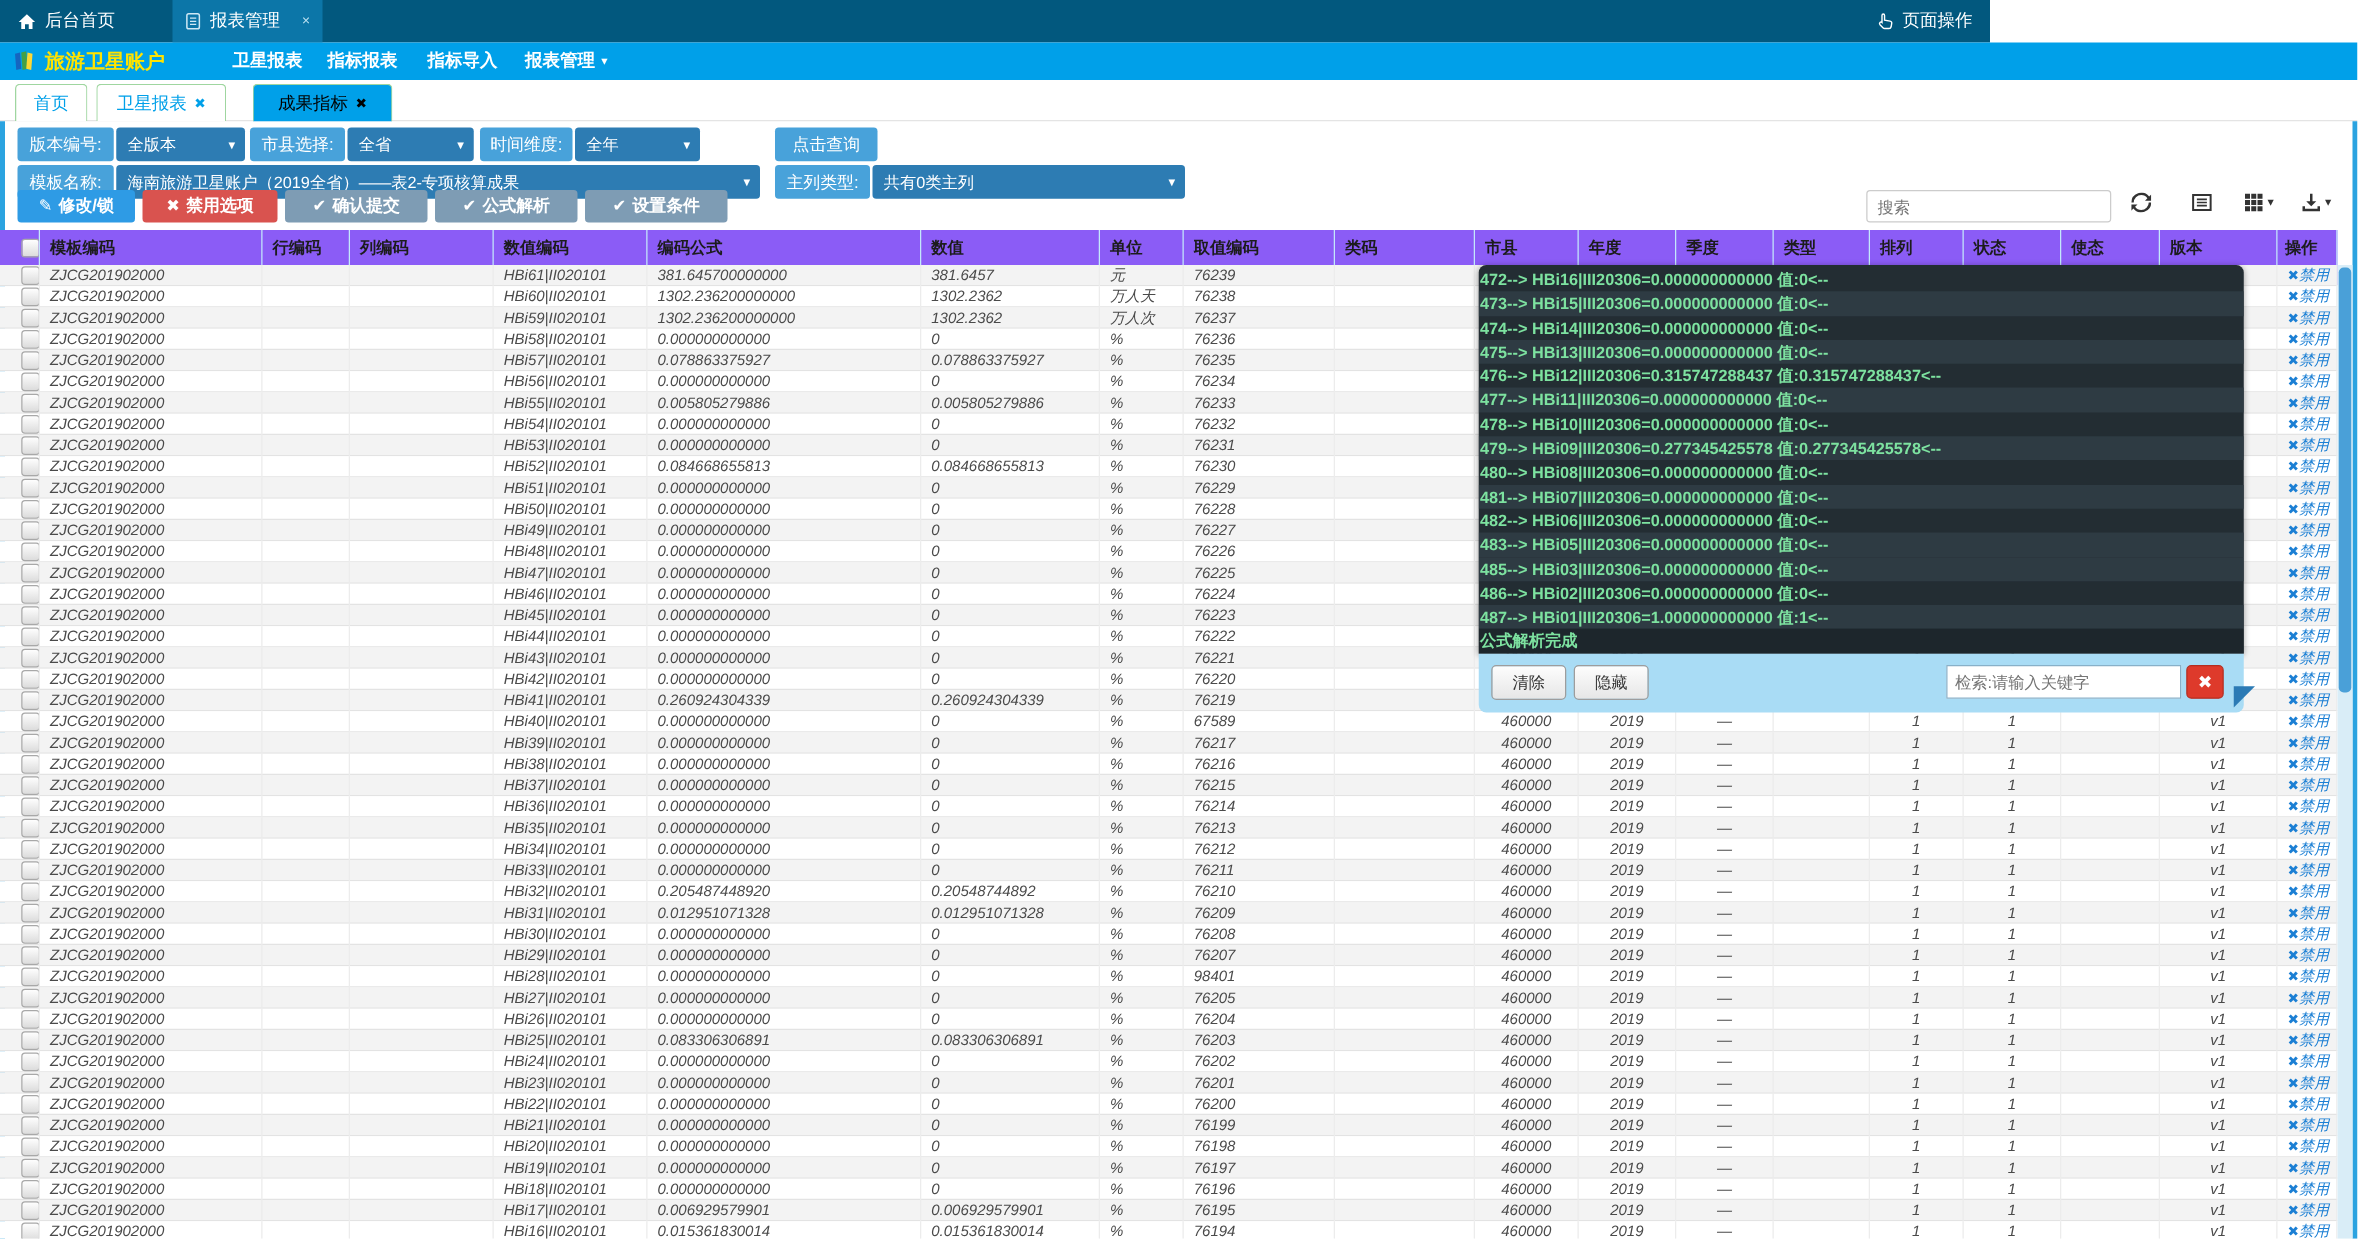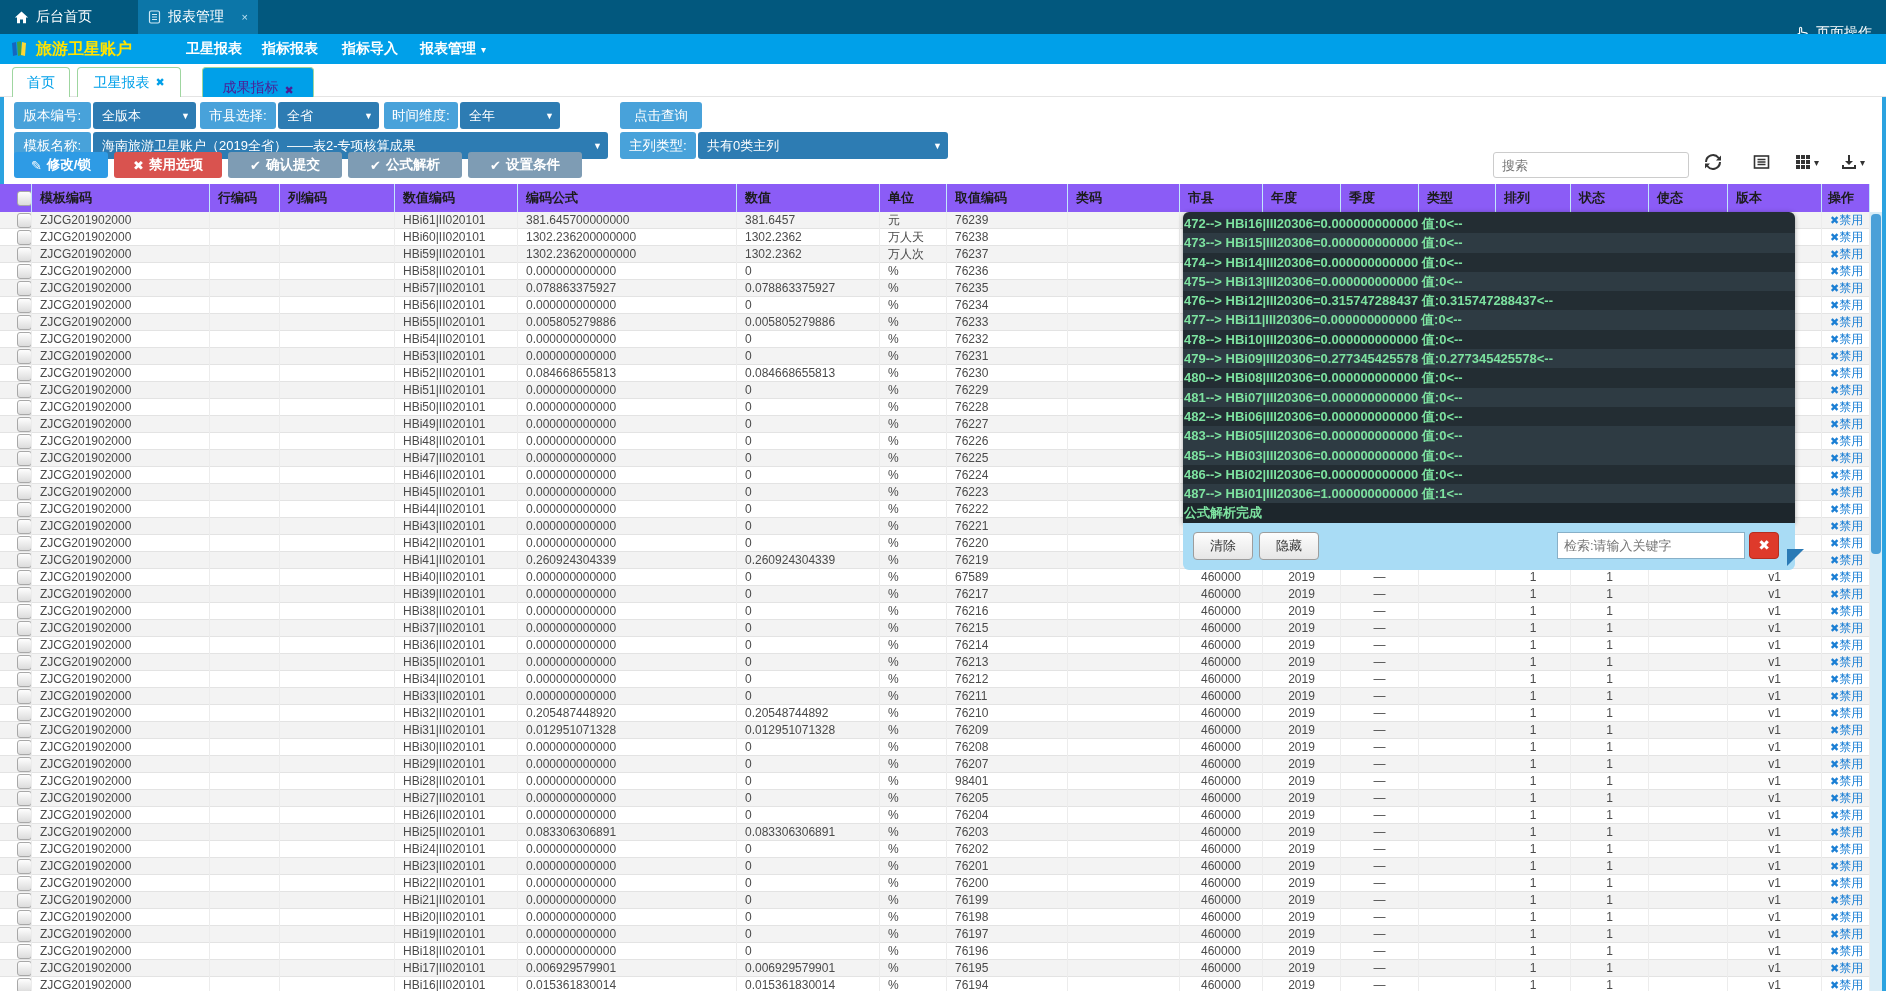--- a/index.html
+++ b/index.html
@@ -1,41 +1,41 @@
 <!DOCTYPE html>
 <html><head>
 <meta charset="utf-8">
 <style>
   html,body{margin:0;padding:0;}
   body{width:1886px;height:991px;position:relative;overflow:hidden;background:#fff;
        font-family:"Liberation Sans","DejaVu Sans",sans-serif;}
   #app{position:absolute;inset:0;}
 
   
-  .topbar{position:absolute;left:0;top:0;width:1886px;height:34px;background:#02587e;color:#fff;}
+  .topbar{position:absolute;left:0;top:0;width:1592px;height:34px;background:#02587e;color:#fff;}
   .home{position:absolute;left:14px;top:0;height:34px;display:flex;align-items:center;gap:7px;font-size:14px;}
   .wintab{position:absolute;left:138px;top:0;height:34px;width:120px;background:#0c76a8;display:flex;align-items:center;gap:7px;padding:0 10px;box-sizing:border-box;font-size:14px;}
   .wintab .x{margin-left:auto;font-size:11px;color:#bfe2f2;}
-  .pageops{position:absolute;right:14px;top:16px;height:34px;display:flex;align-items:center;gap:6px;font-size:14px;}
+  .pageops{position:absolute;right:14px;top:0;height:34px;display:flex;align-items:center;gap:6px;font-size:14px;}
 
   
   .menubar{position:absolute;left:0;top:34px;width:1886px;height:30px;background:#00a0e9;color:#fff;}
   .brand{position:absolute;left:10px;top:0;height:30px;display:flex;align-items:center;gap:6px;}
   .brand span{color:#ffe300;font-weight:bold;font-size:16px;}
   .mitem{position:absolute;top:0;height:30px;display:flex;align-items:center;font-size:14px;font-weight:bold;gap:5px;}
   .mi0{left:186px}.mi1{left:262px}.mi2{left:342px}.mi3{left:420px}
   .mcaret{font-size:10px;}
 
   
   .tabbar{position:absolute;left:0;top:64px;width:1886px;height:33px;background:#fff;border-bottom:1px solid #e4e4e4;box-sizing:border-box;}
   .ptab{position:absolute;top:3px;height:30px;box-sizing:border-box;border:1px solid #9fd6a0;border-bottom:none;border-radius:4px 4px 0 0;
         display:flex;align-items:center;justify-content:center;gap:6px;font-size:14px;color:#00a0e9;background:#fff;}
   .ptab .x{font-size:11px;font-weight:bold;}
   .pt0{left:12px;width:58px}.pt1{left:77px;width:104px}.pt2{left:202px;width:112px}
-  .ptab.active{background:#00a0e9;color:#4c1d95;border-color:#9fd6a0;align-items:flex-end;}
+  .ptab.active{background:#00a0e9;color:#000000;border-color:#9fd6a0;}
 
   
   .stripL{position:absolute;left:0;top:97px;width:4px;height:894px;background:#2ba3e0;}
   .stripR{position:absolute;left:1882px;top:97px;width:4px;height:894px;background:#2ba3e0;}
 
   
   .lblbtn{position:absolute;height:27px;background:#48a2da;color:#fff;border-radius:3px;display:flex;align-items:center;justify-content:center;font-size:13.5px;}
   .selbtn{position:absolute;height:27px;background:#2d7cb3;color:#fff;border-radius:3px;display:flex;align-items:center;padding:0 20px 0 9px;box-sizing:border-box;font-size:13px;white-space:nowrap;overflow:hidden;}
   .selbtn .caret{position:absolute;right:6px;font-size:9px;}
   .qbtn{position:absolute;height:27px;background:#48a2da;color:#fff;border-radius:3px;display:flex;align-items:center;justify-content:center;font-size:13.5px;}
@@ -46,21 +46,21 @@
   .abtn .ic{font-size:13px;font-weight:normal;}
   .ab-blue{background:#2e9be5}.ab-red{background:#d9534f}.ab-gray{background:#7e9cb4}
   .searchbox{position:absolute;left:1493px;top:152px;width:196px;height:26px;border:1px solid #cccccc;border-radius:3px;box-sizing:border-box;font-size:13px;color:#555;padding:0 8px;outline:none;}
   .toolico{position:absolute;top:154px;display:flex;align-items:center;gap:3px;color:#333;}
   .ti-refresh{left:1705px}.ti-list{left:1753px}.ti-grid{left:1795px}.ti-export{left:1841px}
   .toolico .dn{font-size:10px;color:#333;}
 
   
   .thead{position:absolute;left:0;top:184px;width:1870px;height:44px;display:flex;background:#8b5cf6;}
   .th{box-sizing:border-box;height:28px;line-height:28px;font-size:13px;font-weight:bold;color:#1c1c1c;padding-left:8px;border-right:1px solid #c3e8fb;overflow:hidden;white-space:nowrap;}
-  #tbody{position:absolute;left:0;top:212px;width:1870px;height:779px;overflow:hidden;}
+  #tbody{position:absolute;left:0;top:212px;width:1870px;height:779px;overflow:hidden;font-style:italic;}
   .tr{display:flex;height:17px;box-sizing:border-box;border-bottom:1px solid #e3e3e3;}
   .tr.odd{background:#f3f3f3}.tr.even{background:#fff}
   .td{box-sizing:border-box;height:17px;line-height:16px;font-size:12px;color:#4a4a4a;padding-left:8px;border-right:1px solid #ececec;overflow:hidden;white-space:nowrap;}
   .td.ctr{text-align:center;padding-left:0;}
   .c0{width:32px;flex:none}.c1{width:178px;flex:none}.c2{width:70px;flex:none}.c3{width:115px;flex:none}
   .c4{width:123px;flex:none}.c5{width:219px;flex:none}.c6{width:143px;flex:none}.c7{width:67px;flex:none}
   .c8{width:121px;flex:none}.c9{width:112px;flex:none}.c10{width:83px;flex:none}.c11{width:78px;flex:none}
   .c12{width:78px;flex:none}.c13{width:77px;flex:none}.c14{width:75px;flex:none}.c15{width:78px;flex:none}
   .c16{width:79px;flex:none}.c17{width:94px;flex:none}.c18{width:48px;flex:none}
   .chk{display:inline-block;width:13px;height:13px;margin:1px 0 0 9px;border:1px solid #a8a8a8;border-radius:3px;background:linear-gradient(#fefefe,#dcdcdc);}

